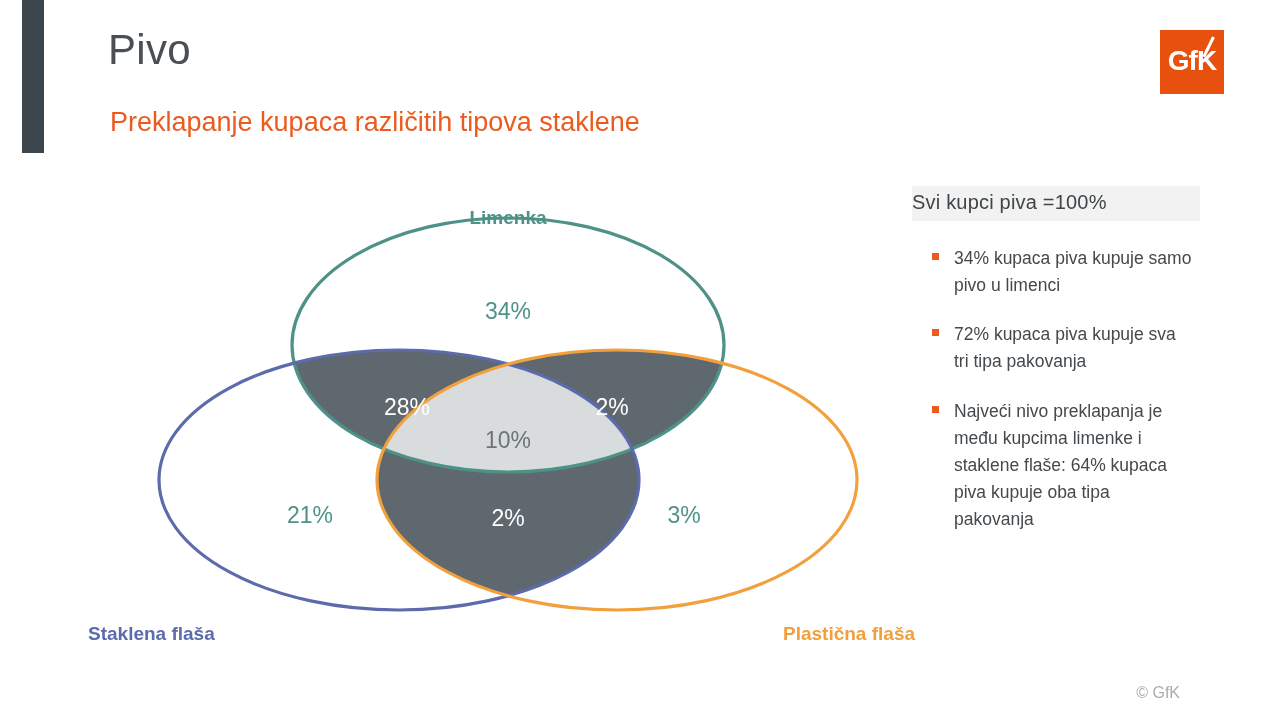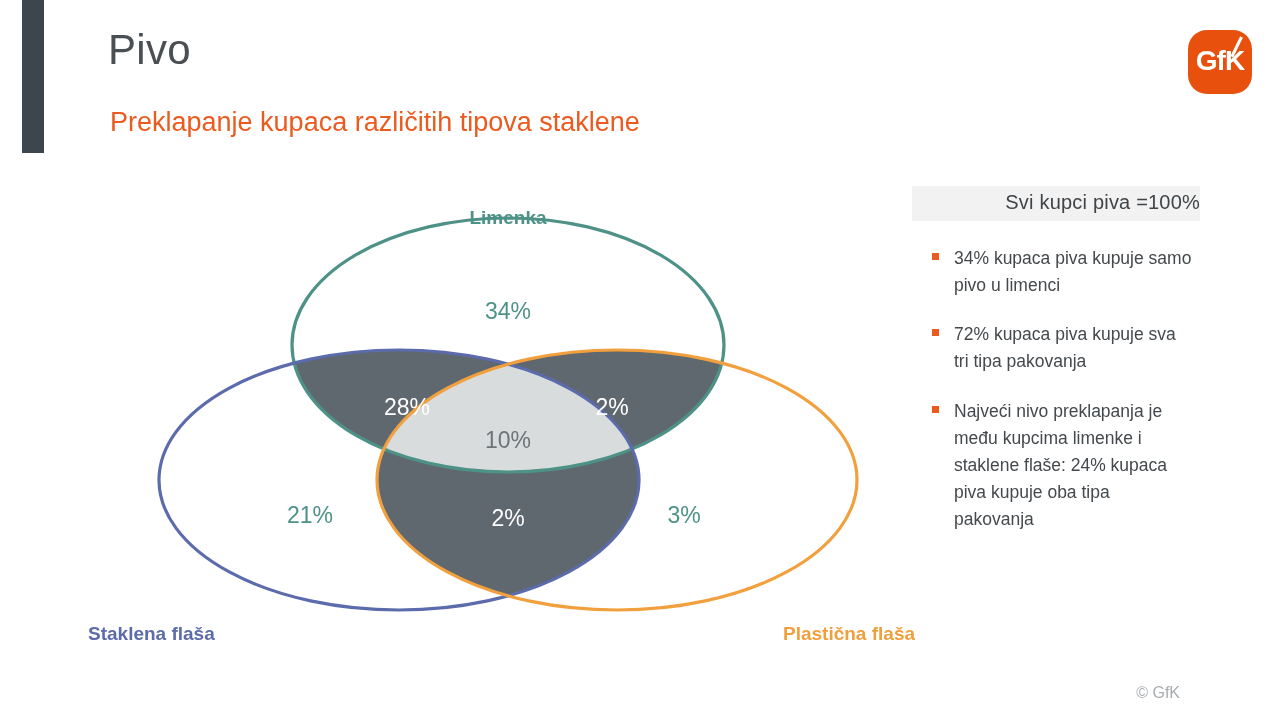--- a/index.html
+++ b/index.html
@@ -25,23 +25,22 @@
     letter-spacing:.3px;line-height:1.05;
   }
   .page-subtitle{
     position:absolute;left:110px;top:105px;width:720px;
     font-size:27px;font-weight:400;color:#EB5A1E;
     line-height:1.30;
   }
 
   
   .logo{
-    position:absolute;right:28px;top:30px;width:64px;height:64px;
+    position:absolute;right:56px;top:30px;width:64px;height:64px;
     background:#E8500E;
-    border-radius:19px;
   }
   .logo-text{
     position:absolute;inset:0;
     display:flex;align-items:center;justify-content:center;
     color:#fff;font-size:28px;font-weight:600;letter-spacing:-1px;
     font-family:"Liberation Sans", sans-serif;
     padding-bottom:2px;
   }
   .logo-slash{
     position:absolute;right:9px;top:7px;width:3px;height:22px;
@@ -67,21 +66,21 @@
   .venn-pct-center{
     font-family:"Liberation Sans", sans-serif;
     font-size:23px;font-weight:400;fill:#6E7377;
   }
 
   
   .side-panel{position:absolute;left:912px;top:186px;width:288px;}
   .panel-header{
     background:#F2F2F2;color:#3F4549;
     font-size:20px;font-weight:400;
-    text-align:right;padding:5px 0 7px 0;
+    text-align:left;padding:5px 0 7px 0;
     letter-spacing:.2px;
   }
   .bullets{margin:8px;padding:0;list-style:none;}
   .bullet{
     position:relative;padding-left:34px;margin-top:22px;
     font-size:17.5px;line-height:1.55;color:#44494D;
   }
   .bullet:first-child{margin-top:24px;}
   .bullet .sq{
     position:absolute;left:12px;top:8px;
@@ -183,19 +182,19 @@
       <li class="bullet">
         <span class="sq"></span>
         <span>34% kupaca piva kupuje samo pivo u limenci</span>
       </li>
       <li class="bullet">
         <span class="sq"></span>
         <span>72% kupaca piva kupuje sva tri tipa pakovanja</span>
       </li>
       <li class="bullet">
         <span class="sq"></span>
-        <span>Najveći nivo preklapanja je među kupcima limenke i staklene flaše: 24% kupaca piva kupuje oba tipa pakovanja</span>
+        <span>Najveći nivo preklapanja je među kupcima limenke i staklene flaše: 64% kupaca piva kupuje oba tipa pakovanja</span>
       </li>
     </ul>
   </div>
 
   <div class="footer">© GfK</div>
 </div>
 
 </body></html>

